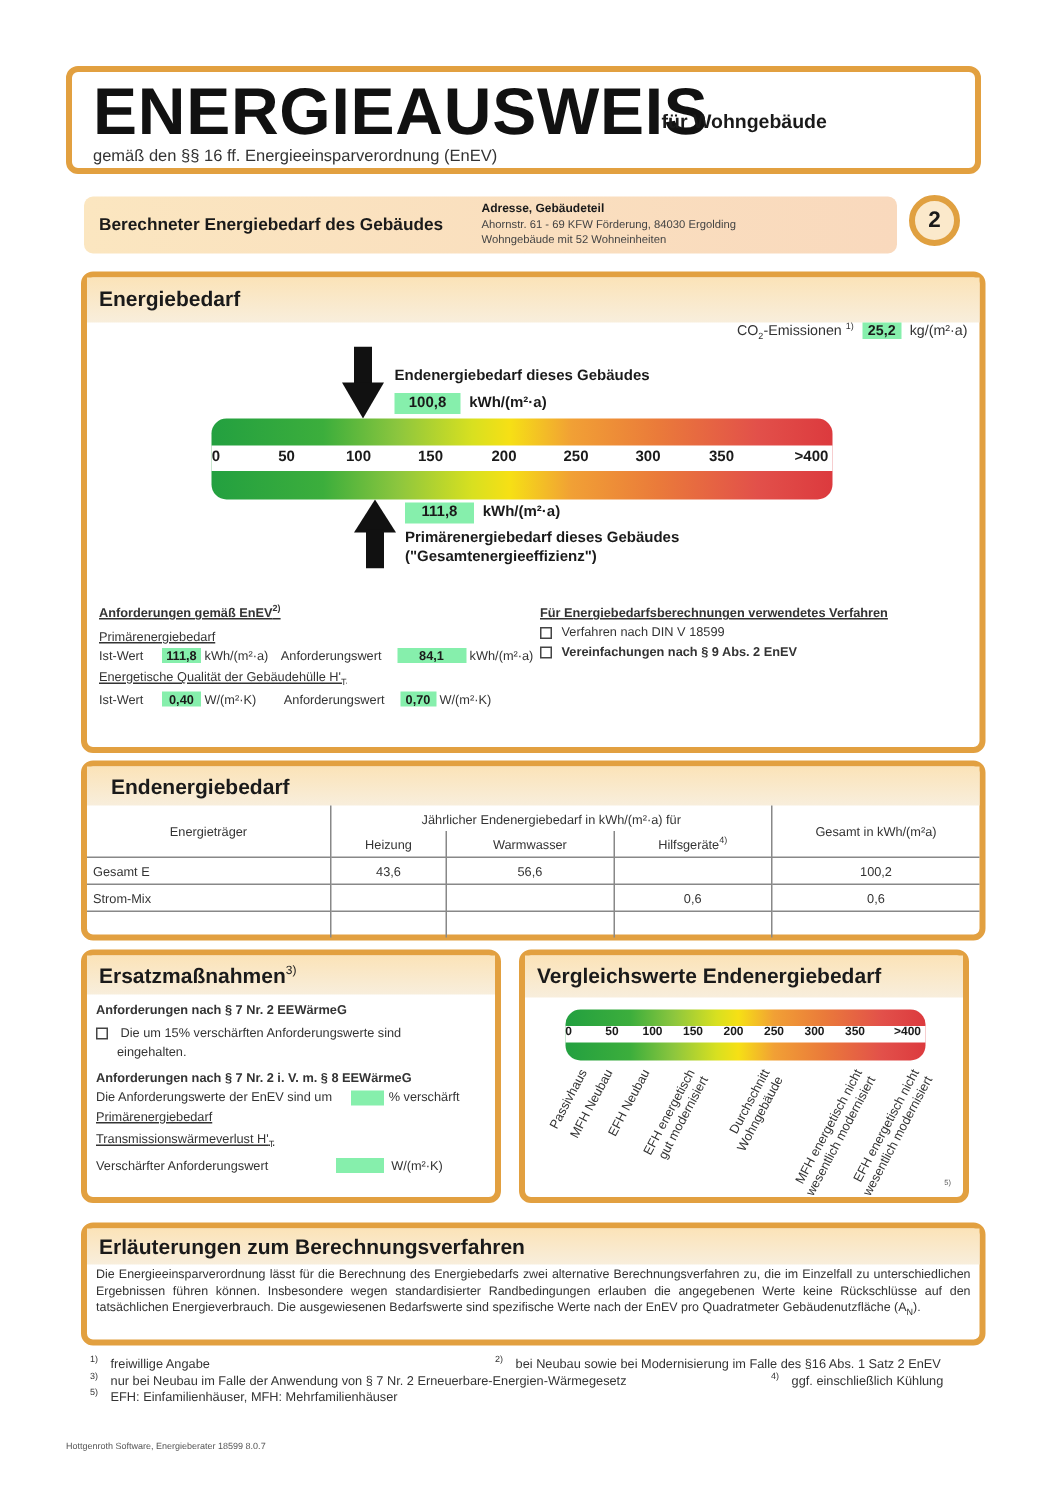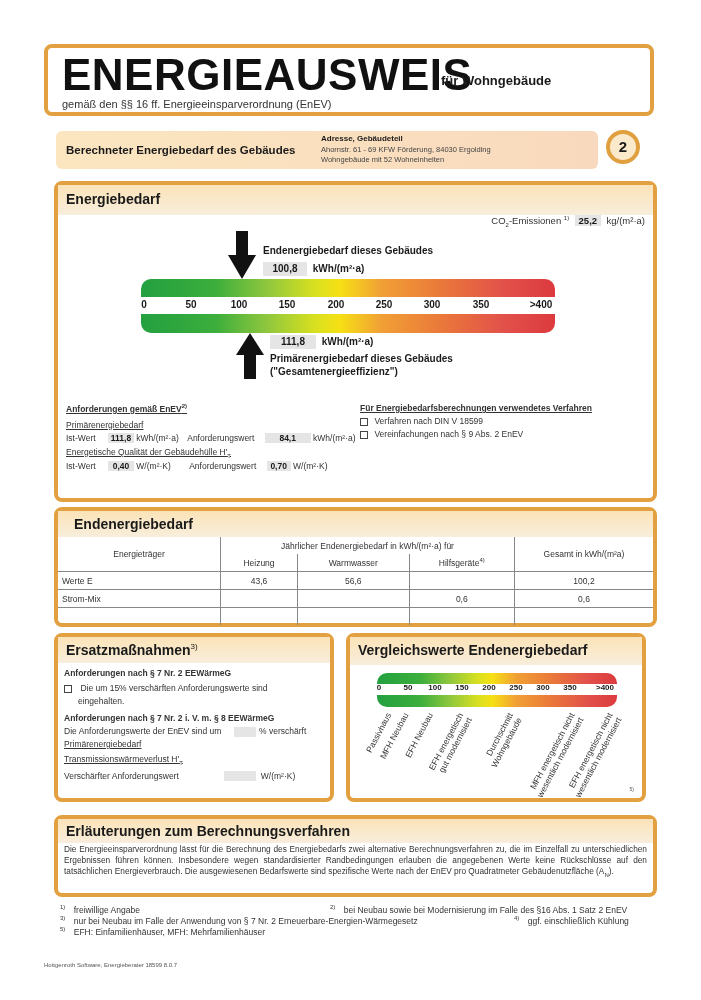--- a/index.html
+++ b/index.html
@@ -11,21 +11,21 @@
   .frame {
     position: absolute; border: 4px solid #e2a040; border-radius: 8px; background: #fff;
     box-sizing: border-box;
   }
   .sec-head {
     position: absolute; left: 0; right: 0; top: 0;
     background: linear-gradient(to bottom, #fbe3b8, #f8eedc);
     font-weight: bold; color: #1a1a1a; box-sizing: border-box;
   }
   .gray-box {
-    display: inline-block; background: #e5e5e5; color: #1a1a1a; font-weight: bold;
+    display: inline-block; background: #86efac; color: #1a1a1a; font-weight: bold;
     text-align: center; box-sizing: border-box;
   }
   .u { text-decoration: underline; }
   .scale-bar { position: absolute; border-radius: 10px; }
   .grad {
     background: linear-gradient(to right, #23a040 0%, #3cae3c 18%, #8cc63e 30%, #d8e020 42%, #f6e015 48%, #f1a035 58%, #ea7a3a 72%, #e2504a 88%, #dc3a3e 100%);
   }
   .tick { position: absolute; font-size: 10px; font-weight: bold; transform: translateX(-50%); }
   table.ee { border-collapse: collapse; font-size: 8.5px; color: #333; }
   table.ee td { border: 1px solid #888; padding: 0 4px; height: 17px; }
@@ -129,21 +129,21 @@
   </div>
 
   <div class="abs small" style="left:302px; top:218px; width:290px;">
     <div class="u" style="font-weight:bold;">Für Energiebedarfsberechnungen verwendetes Verfahren</div>
     <div style="margin-top:3px;">
       <span class="cb"></span>
       <span style="margin-left:4px;">Verfahren nach DIN V 18599</span>
     </div>
     <div style="margin-top:3px;">
       <span class="cb"></span>
-      <span style="margin-left:4px;">Vereinfachungen nach § 9 Abs. 2 EnEV</span>
+      <span style="margin-left:4px;font-weight:bold;">Vereinfachungen nach § 9 Abs. 2 EnEV</span>
     </div>
   </div>
 </div>
 
 <div class="frame" style="left:54px; top:507px; width:603px; height:120px;">
   <div class="sec-head" style="height:26px; padding:5px 16px; font-size:14px;">
     <span>Endenergiebedarf</span>
   </div>
   <table class="ee abs" style="left:0; top:26px; width:595px;">
     <tbody>
@@ -151,21 +151,21 @@
       <td rowspan="2" style="width:154px; text-align:center; border-left:none; border-top:none;">Energieträger</td>
       <td colspan="3" style="text-align:center; border-top:none; border-bottom:none;">Jährlicher Endenergiebedarf in kWh/(m²·a) für</td>
       <td rowspan="2" style="width:130px; text-align:center; border-right:none; border-top:none;">Gesamt in kWh/(m²a)</td>
     </tr>
     <tr>
       <td style="text-align:center; border-top:none;">Heizung</td>
       <td style="text-align:center; border-top:none;">Warmwasser</td>
       <td style="text-align:center; border-top:none;"><span>Hilfsgeräte</span><sup>4)</sup></td>
     </tr>
     <tr>
-      <td style="border-left:none;">Werte E</td>
+      <td style="border-left:none;">Gesamt E</td>
       <td style="text-align:center;">43,6</td>
       <td style="text-align:center;">56,6</td>
       <td style="text-align:center;"></td>
       <td style="text-align:center; border-right:none;">100,2</td>
     </tr>
     <tr>
       <td style="border-left:none;">Strom-Mix</td>
       <td style="text-align:center;"></td>
       <td style="text-align:center;"></td>
       <td style="text-align:center;">0,6</td>

